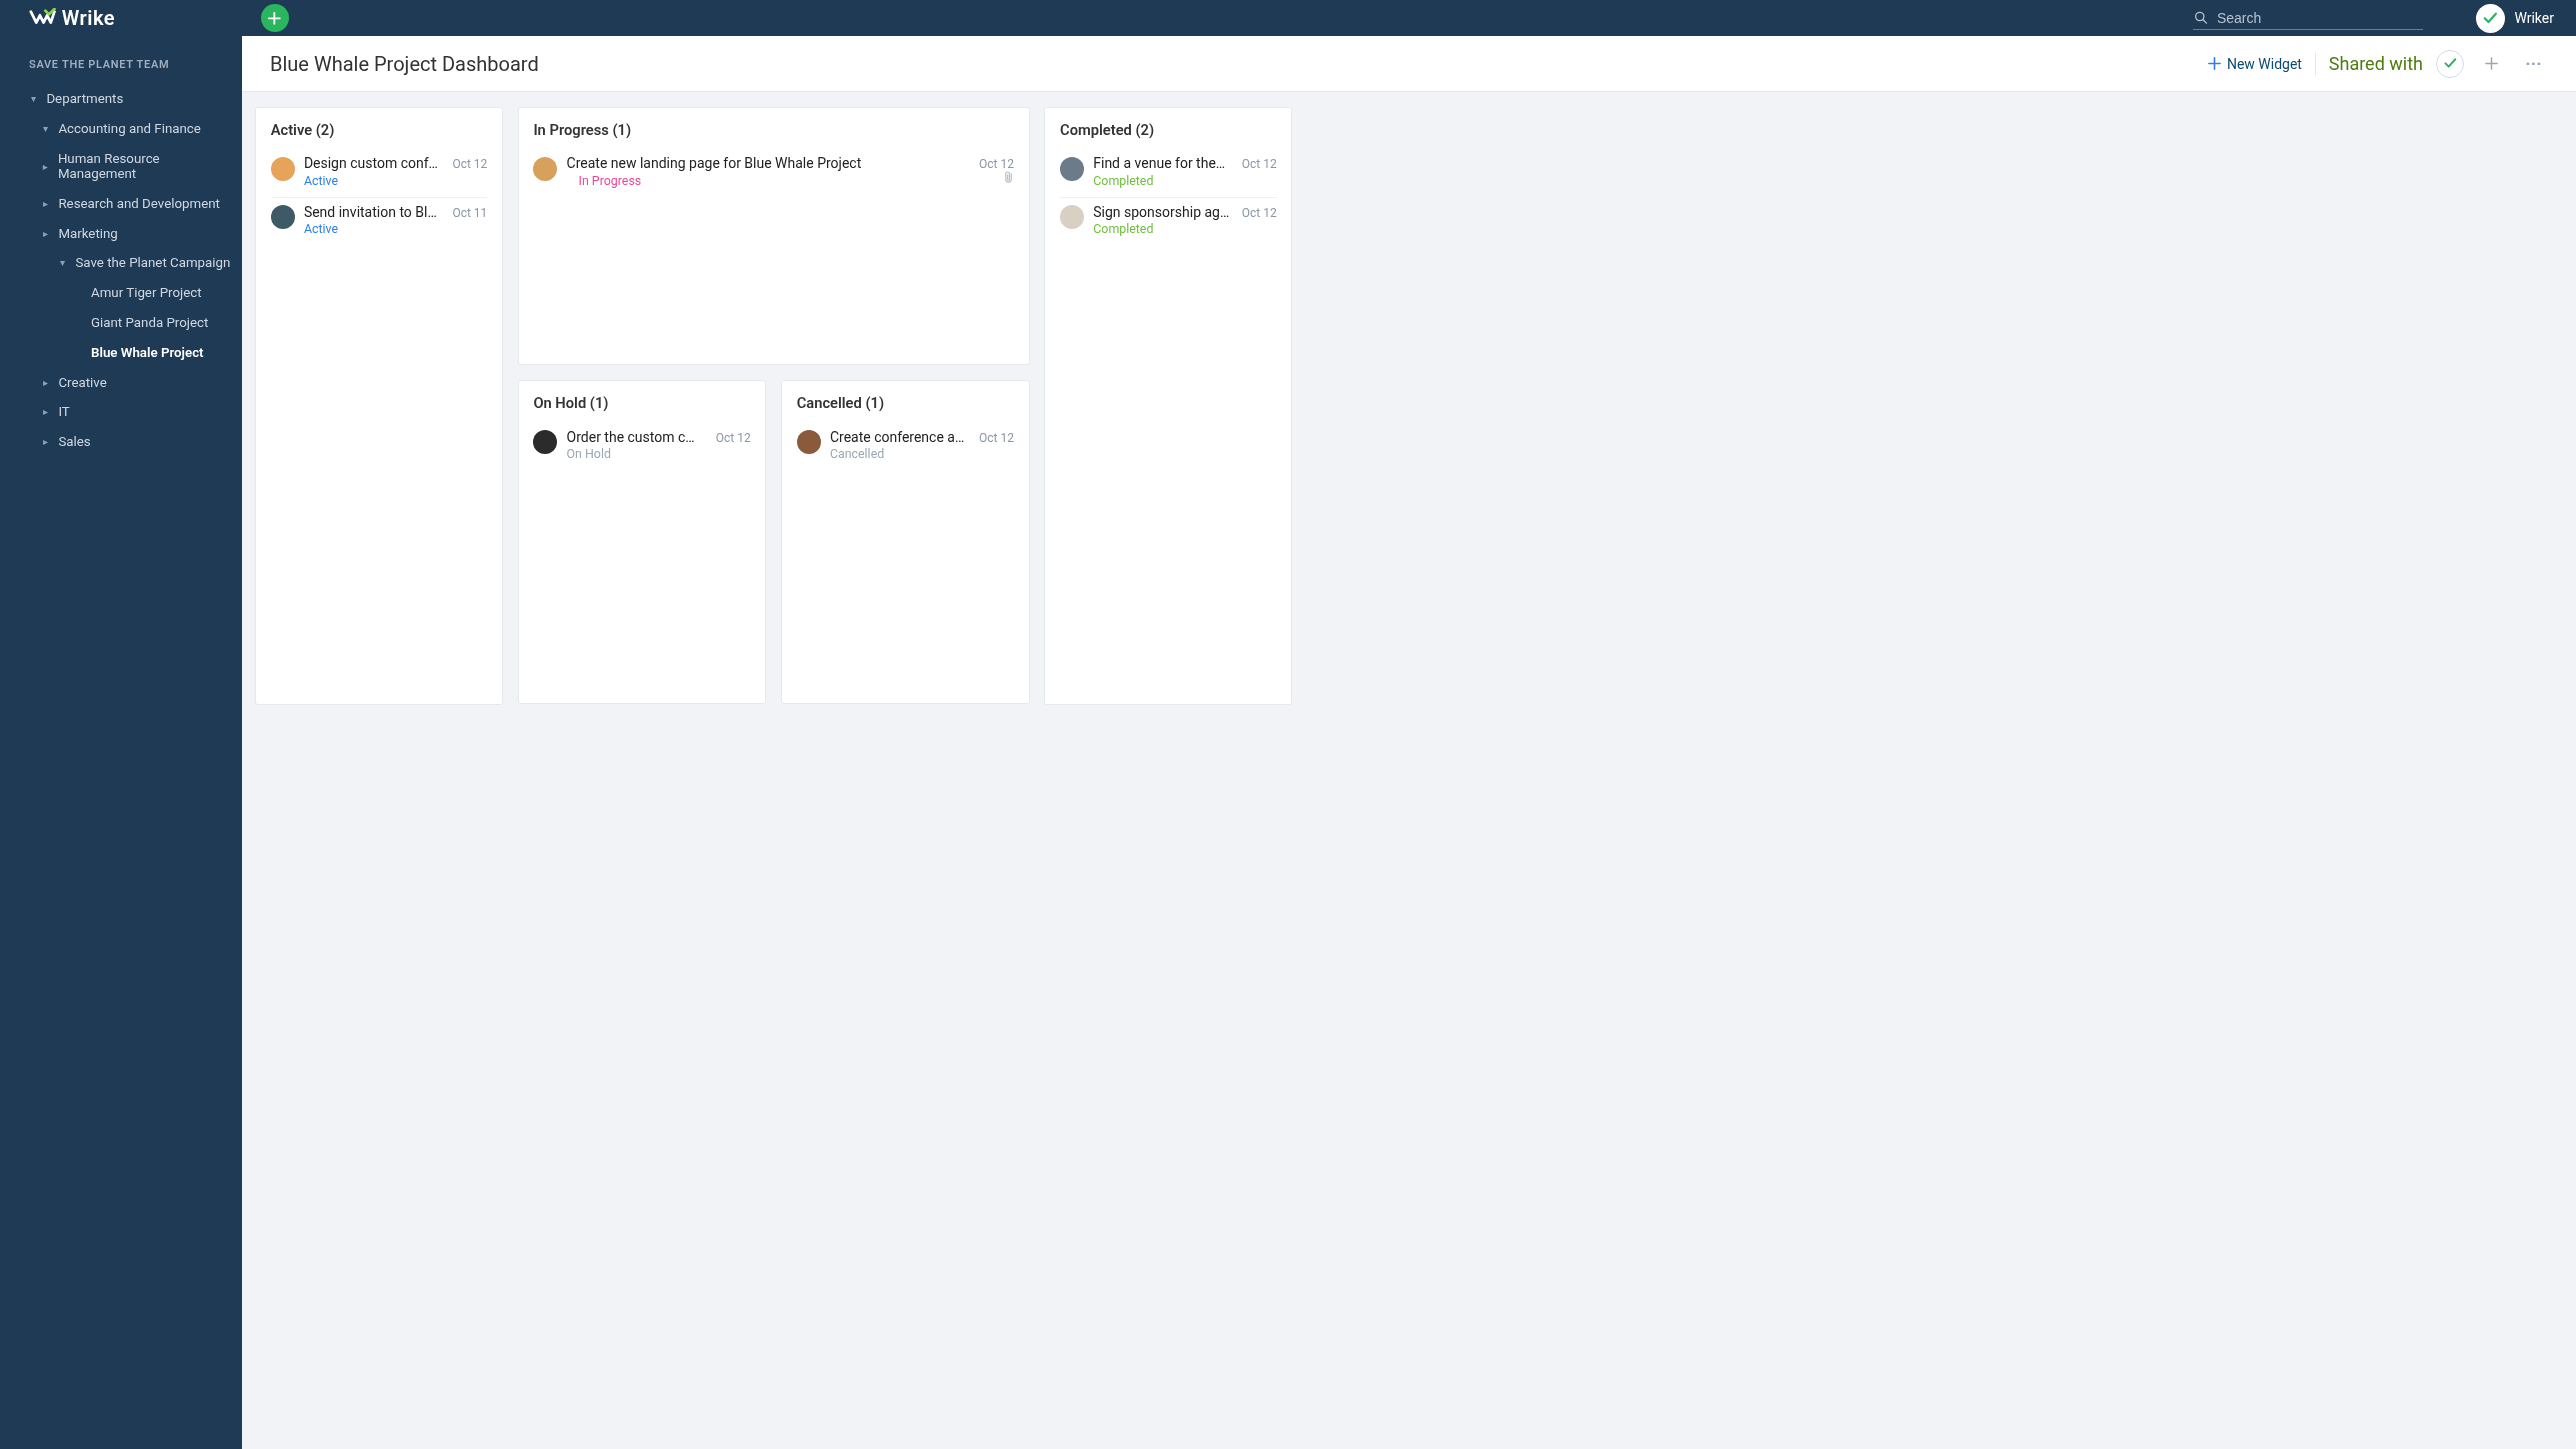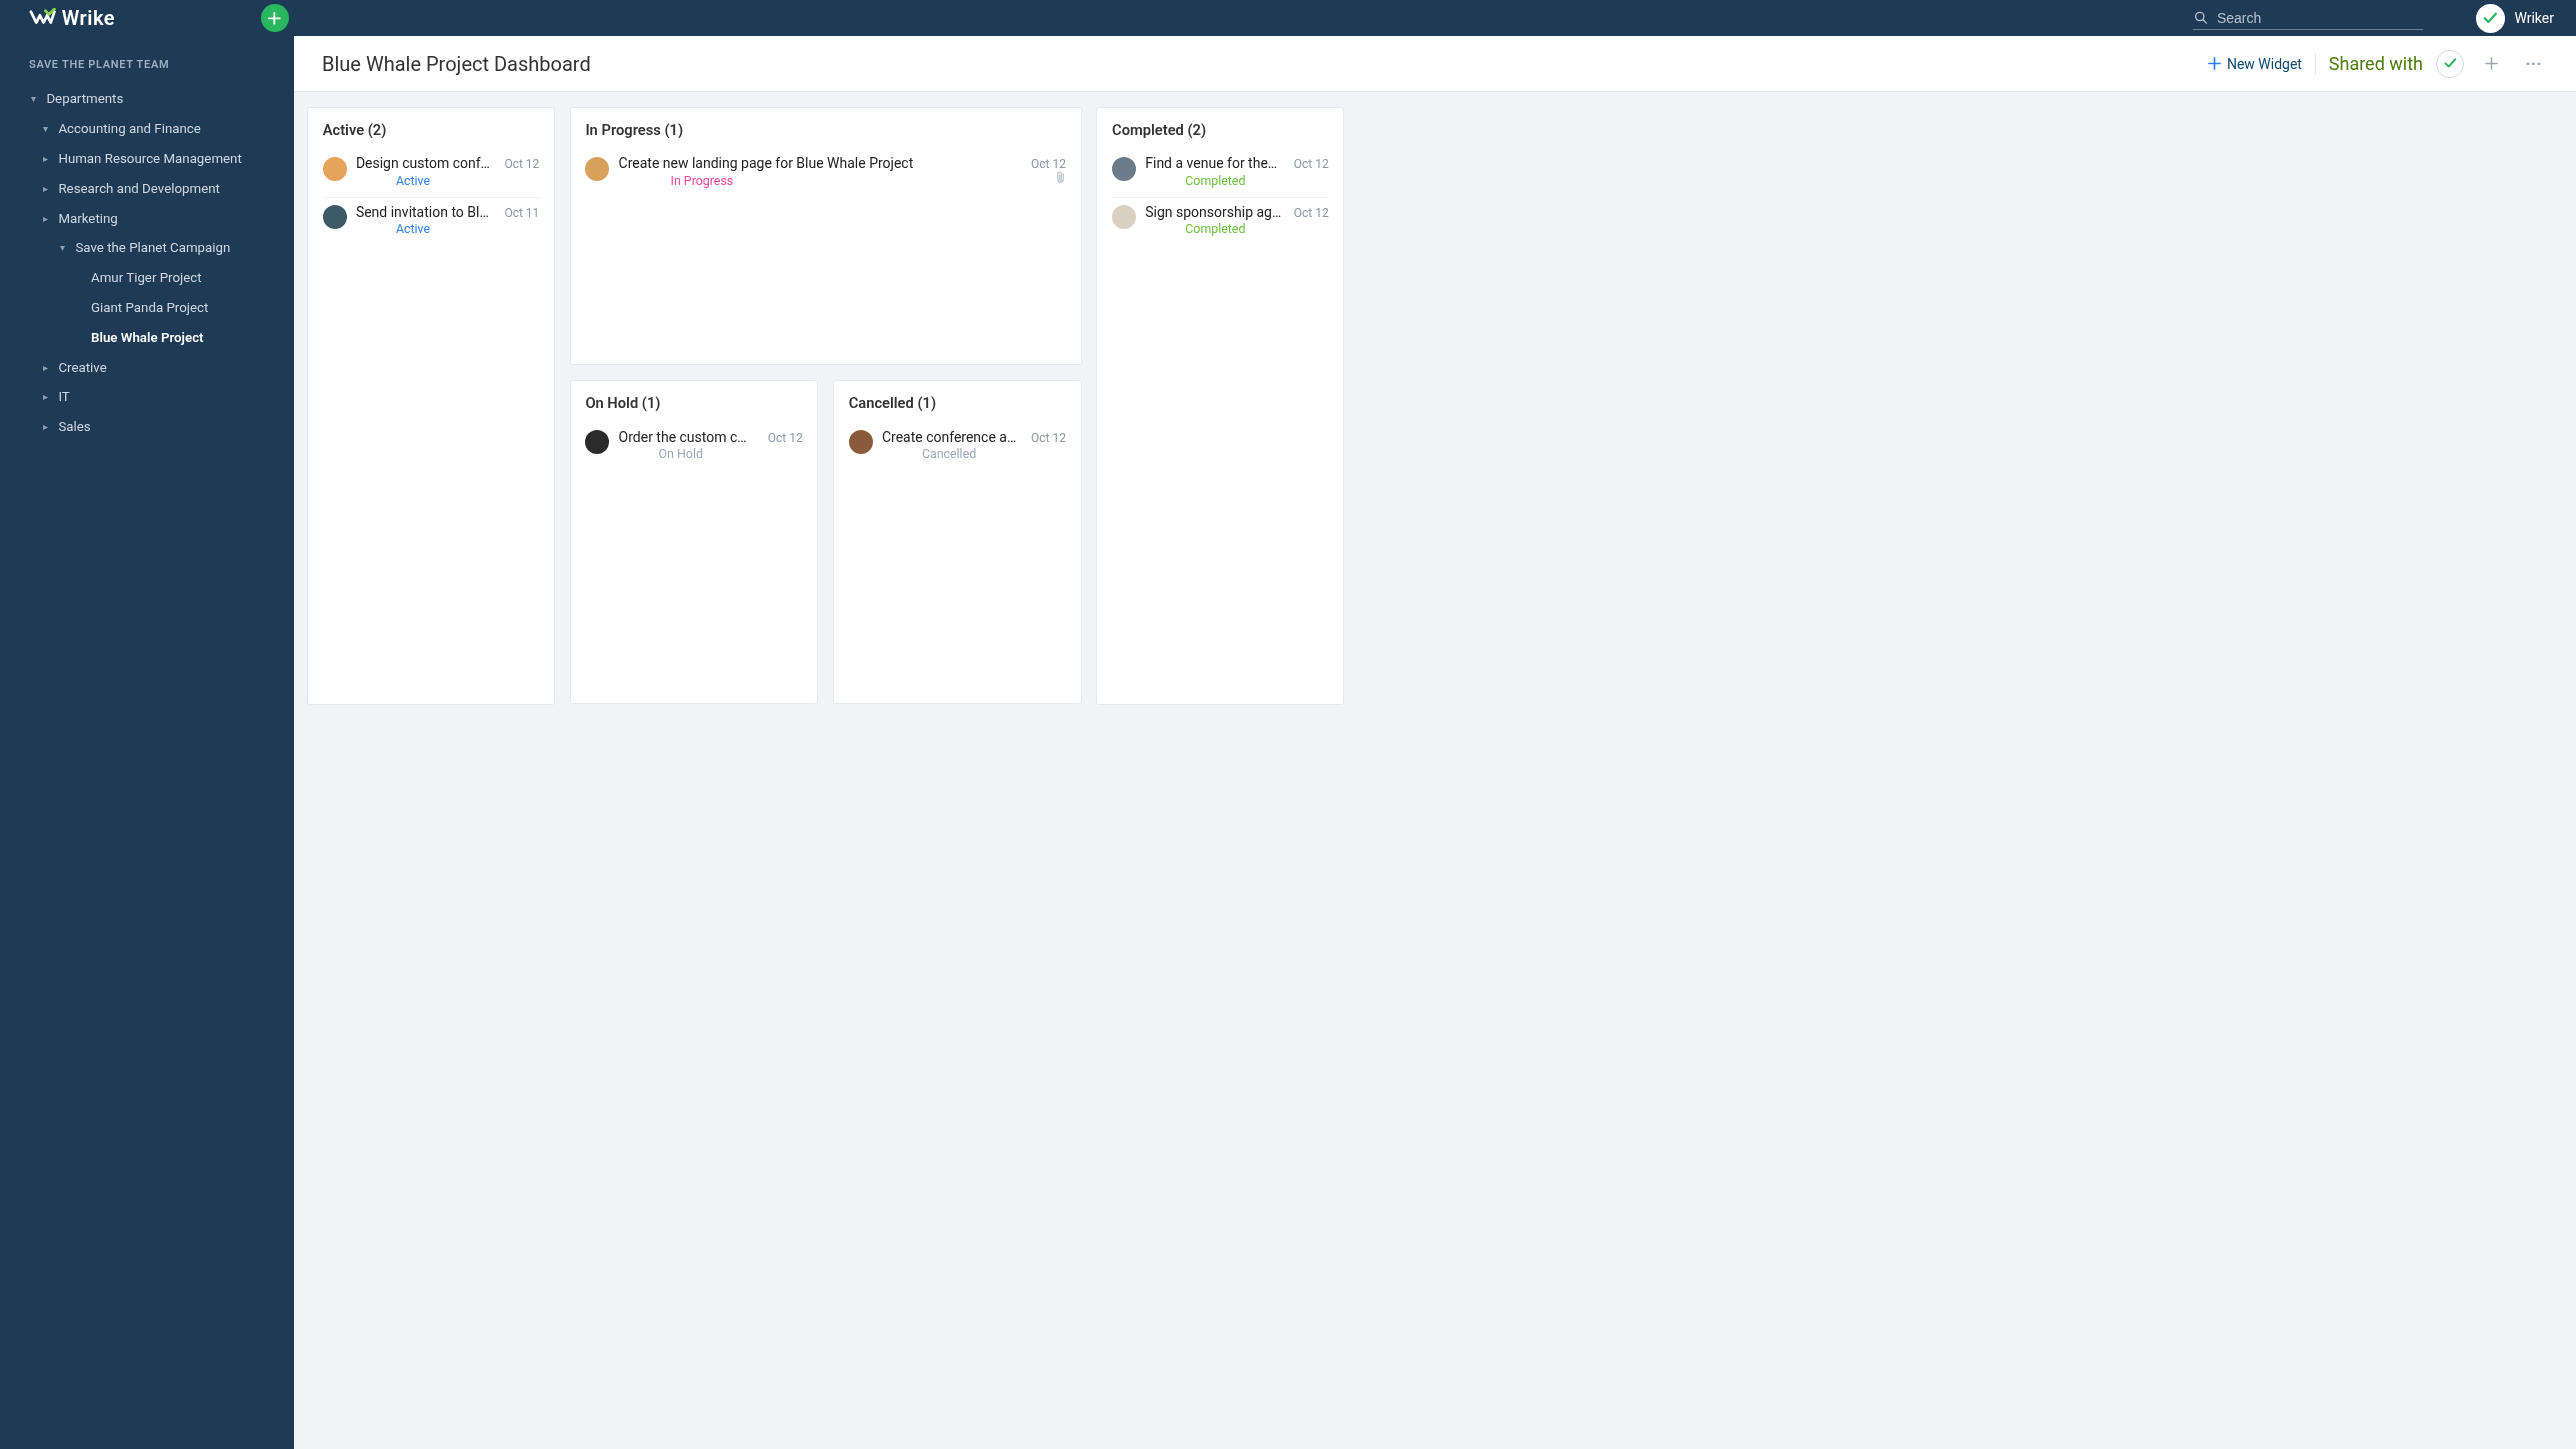--- a/index.html
+++ b/index.html
@@ -19,21 +19,21 @@
   .search input { background: transparent; border: none; outline: none; color: #fff; font-size: 14px; width: 100%; }
   .search input::placeholder { color: #b7c2cf; }
   .user { display: flex; align-items: center; gap: 9.2px; margin-left: 37px; }
   .user-avatar { width: 29px; height: 29px; border-radius: 50%; background: #fff; display: flex; align-items: center; justify-content: center; }
   .user-name { font-size: 14px; }
 
   
   .layout { flex: 1; display: flex; min-height: 0; }
 
   
-  .sidebar { width: 294px; background: #1f3a55; color: #cfd8e2; padding: 16.6px 0 0 0; overflow-y: auto; font-size: 13.3px;}
+  .sidebar { width: 242px; background: #1f3a55; color: #cfd8e2; padding: 16.6px 0 0 0; overflow-y: auto; font-size: 13.3px;}
   .team-label { font-size: 11px; letter-spacing: 0.7px; color: #9eaec0; padding: 5.5px 29px 13px; font-weight: 600;}
   .tree-item { display: flex; align-items: center; gap: 7.4px; padding: 7.4px 9.2px 7.4px 28px; cursor: pointer; }
   .tree-item.active { color: #fff; font-weight: 600; }
   .tree-item .chev { width: 11px; display: inline-flex; justify-content: center; font-size: 10px; color: #8ea0b4;}
   .indent-1 { padding-left: 40px; }
   .indent-2 { padding-left: 57px; }
   .indent-3 { padding-left: 91px; }
 
   
   .main { flex: 1; display: flex; flex-direction: column; background: #fff; min-width: 0;}
@@ -62,21 +62,21 @@
   .subgrid { display: grid; grid-template-columns: 1fr 1fr; gap: 14.7px; grid-column: 2;}
 
   
   .task { display: flex; gap: 9.2px; padding: 5.5px 0 9.2px; border-bottom: 0.9px solid #eef1f4;}
   .task:last-child { border-bottom: none;}
   .task-av { width: 24px; height: 24px; border-radius: 50%; flex-shrink: 0; margin-top: 1.8px;}
   .task-body { flex: 1; min-width: 0;}
   .task-top { display: flex; gap: 7.4px; align-items: baseline;}
   .task-title { font-size: 14px; color: #222; white-space: nowrap; overflow: hidden; text-overflow: ellipsis; flex: 1;}
   .task-date { font-size: 12px; color: #8a97a6; white-space: nowrap;}
-  .task-status { font-size: 12.4px; margin-top: 1.8px; margin-left: 40px;}
+  .task-status { font-size: 12.4px; margin-top: 1.8px;}
   .st-active { color: #2f80ed; }
   .st-inprogress { color: #ec4899; padding-left: 12px; }
   .st-completed { color: #6fbf3e; }
   .st-onhold { color: #9aa7b5; }
   .st-cancelled { color: #9aa7b5; }
   .attach-ic { color:#b6c0cb; font-size:13px; align-self:flex-end; margin-bottom:1.8px;}
 
   .col1 { grid-column: 1; grid-row: 1 / span 2; }
   .col2r1 { grid-column: 2; grid-row: 1; }
   .col3 { grid-column: 3; grid-row: 1 / span 2; }

